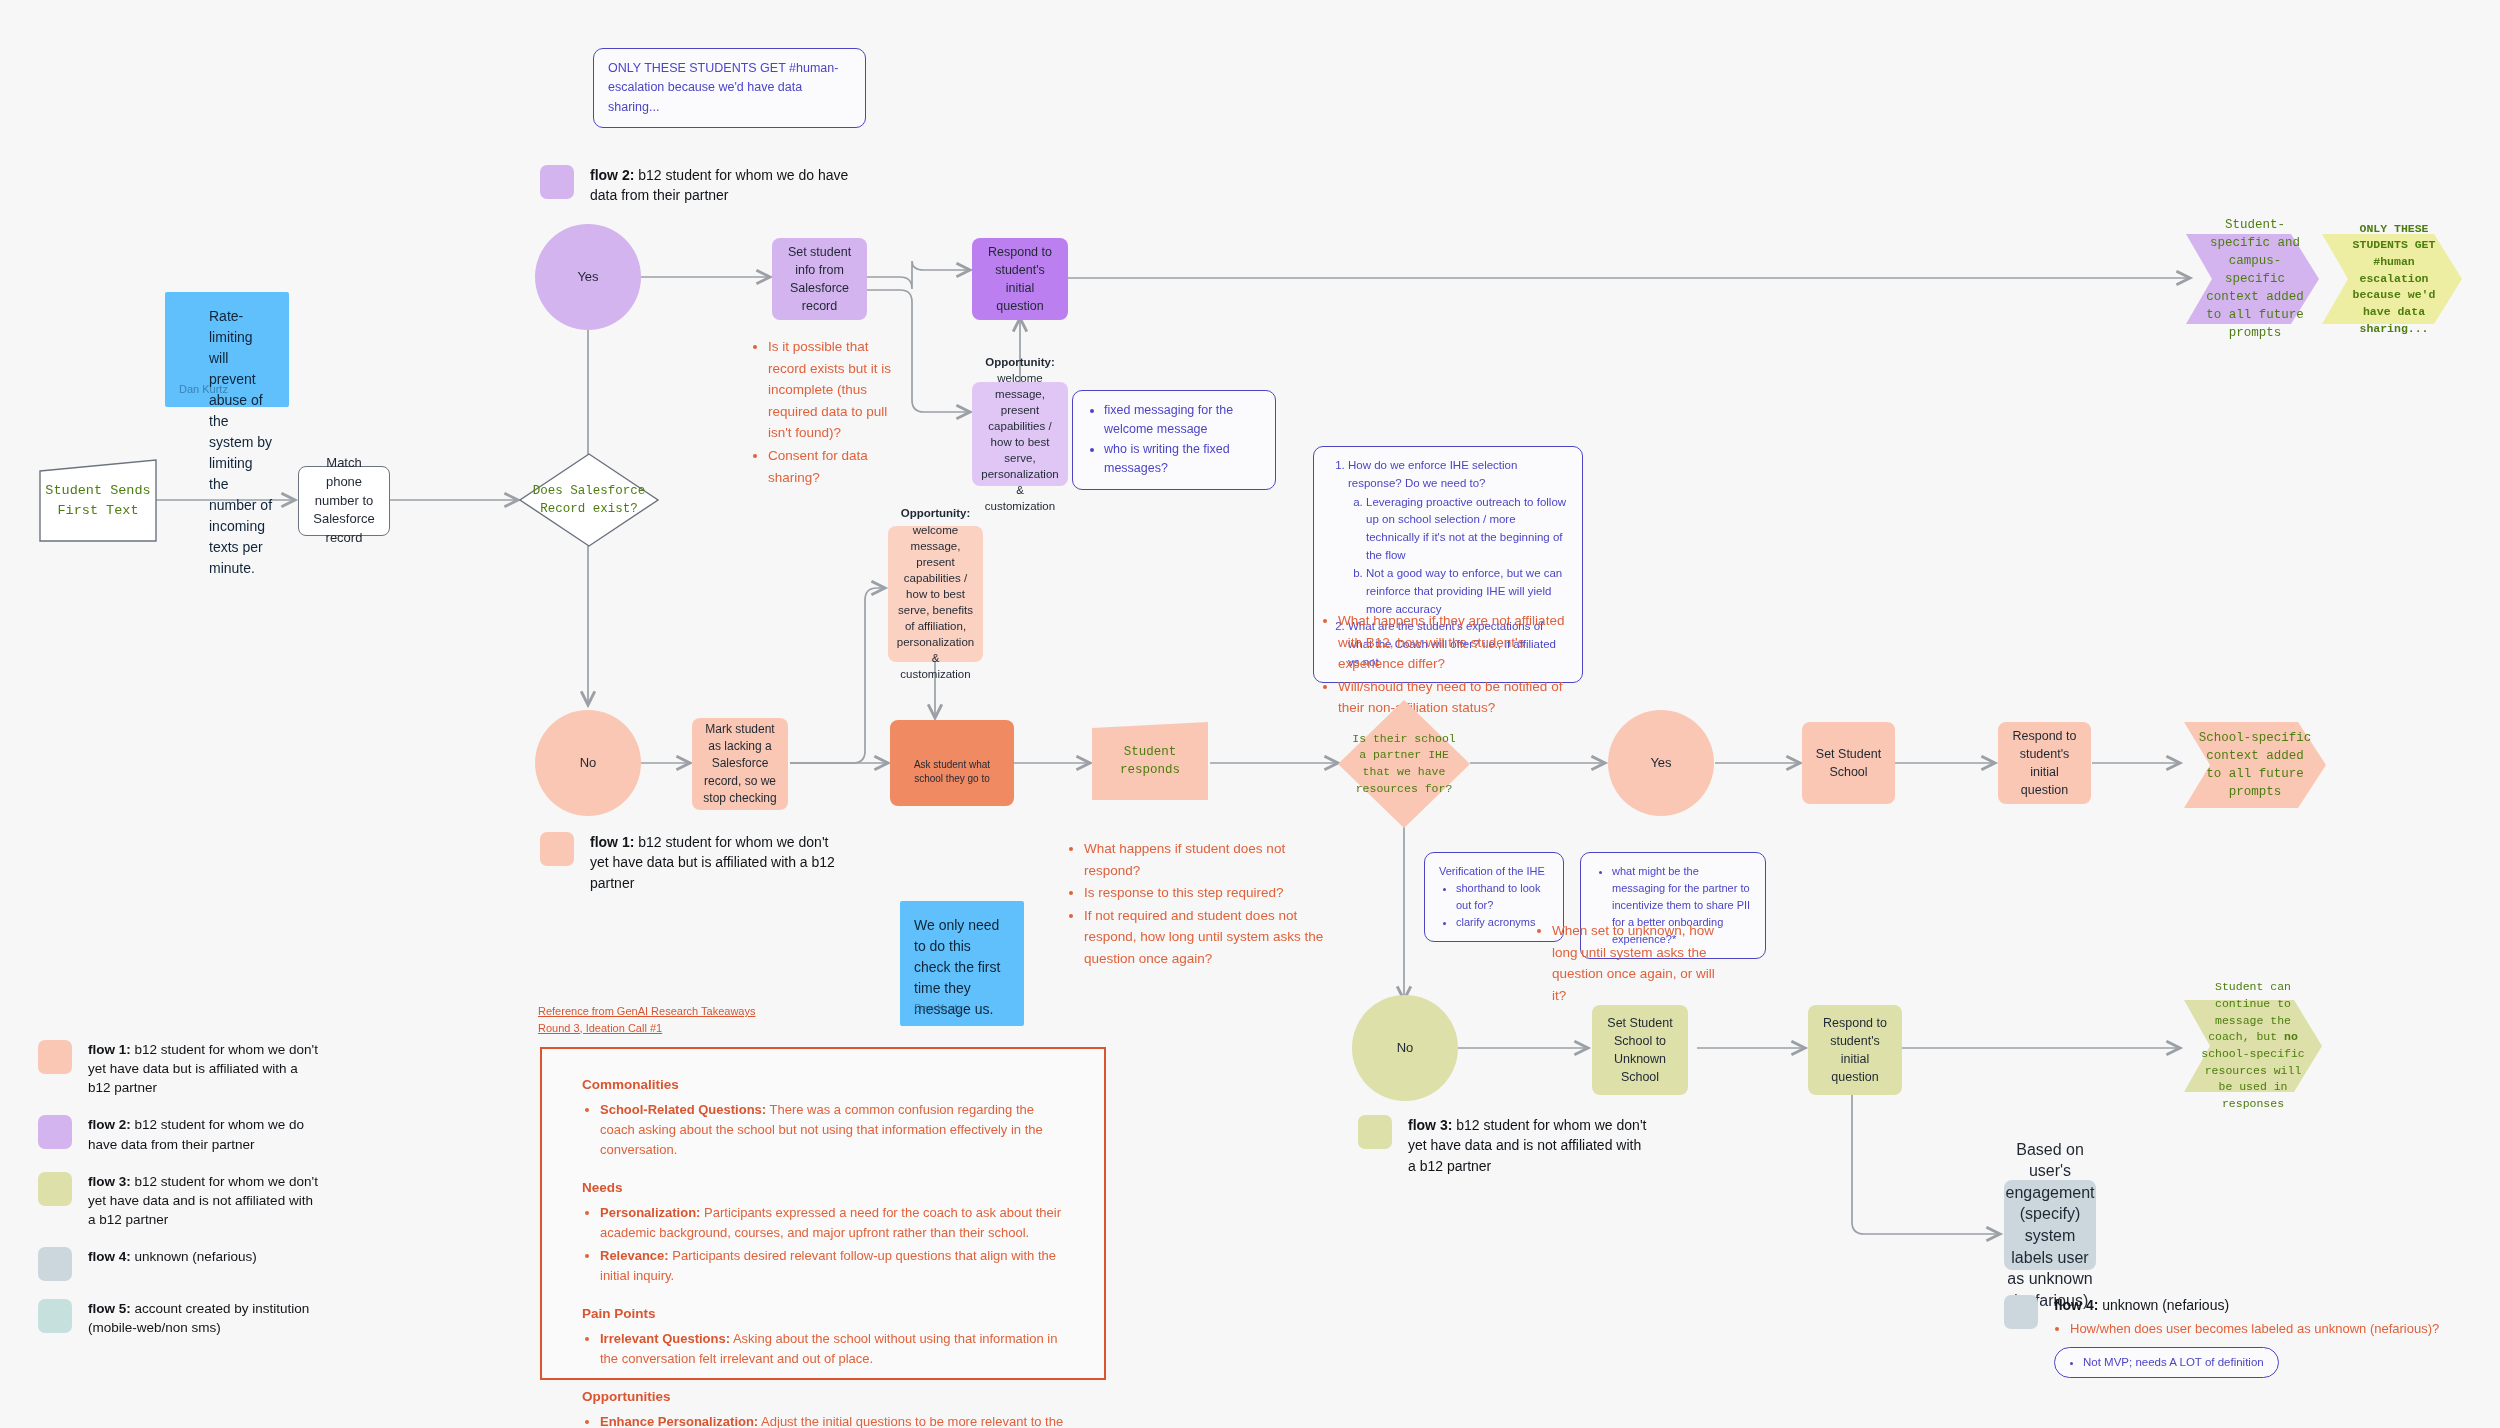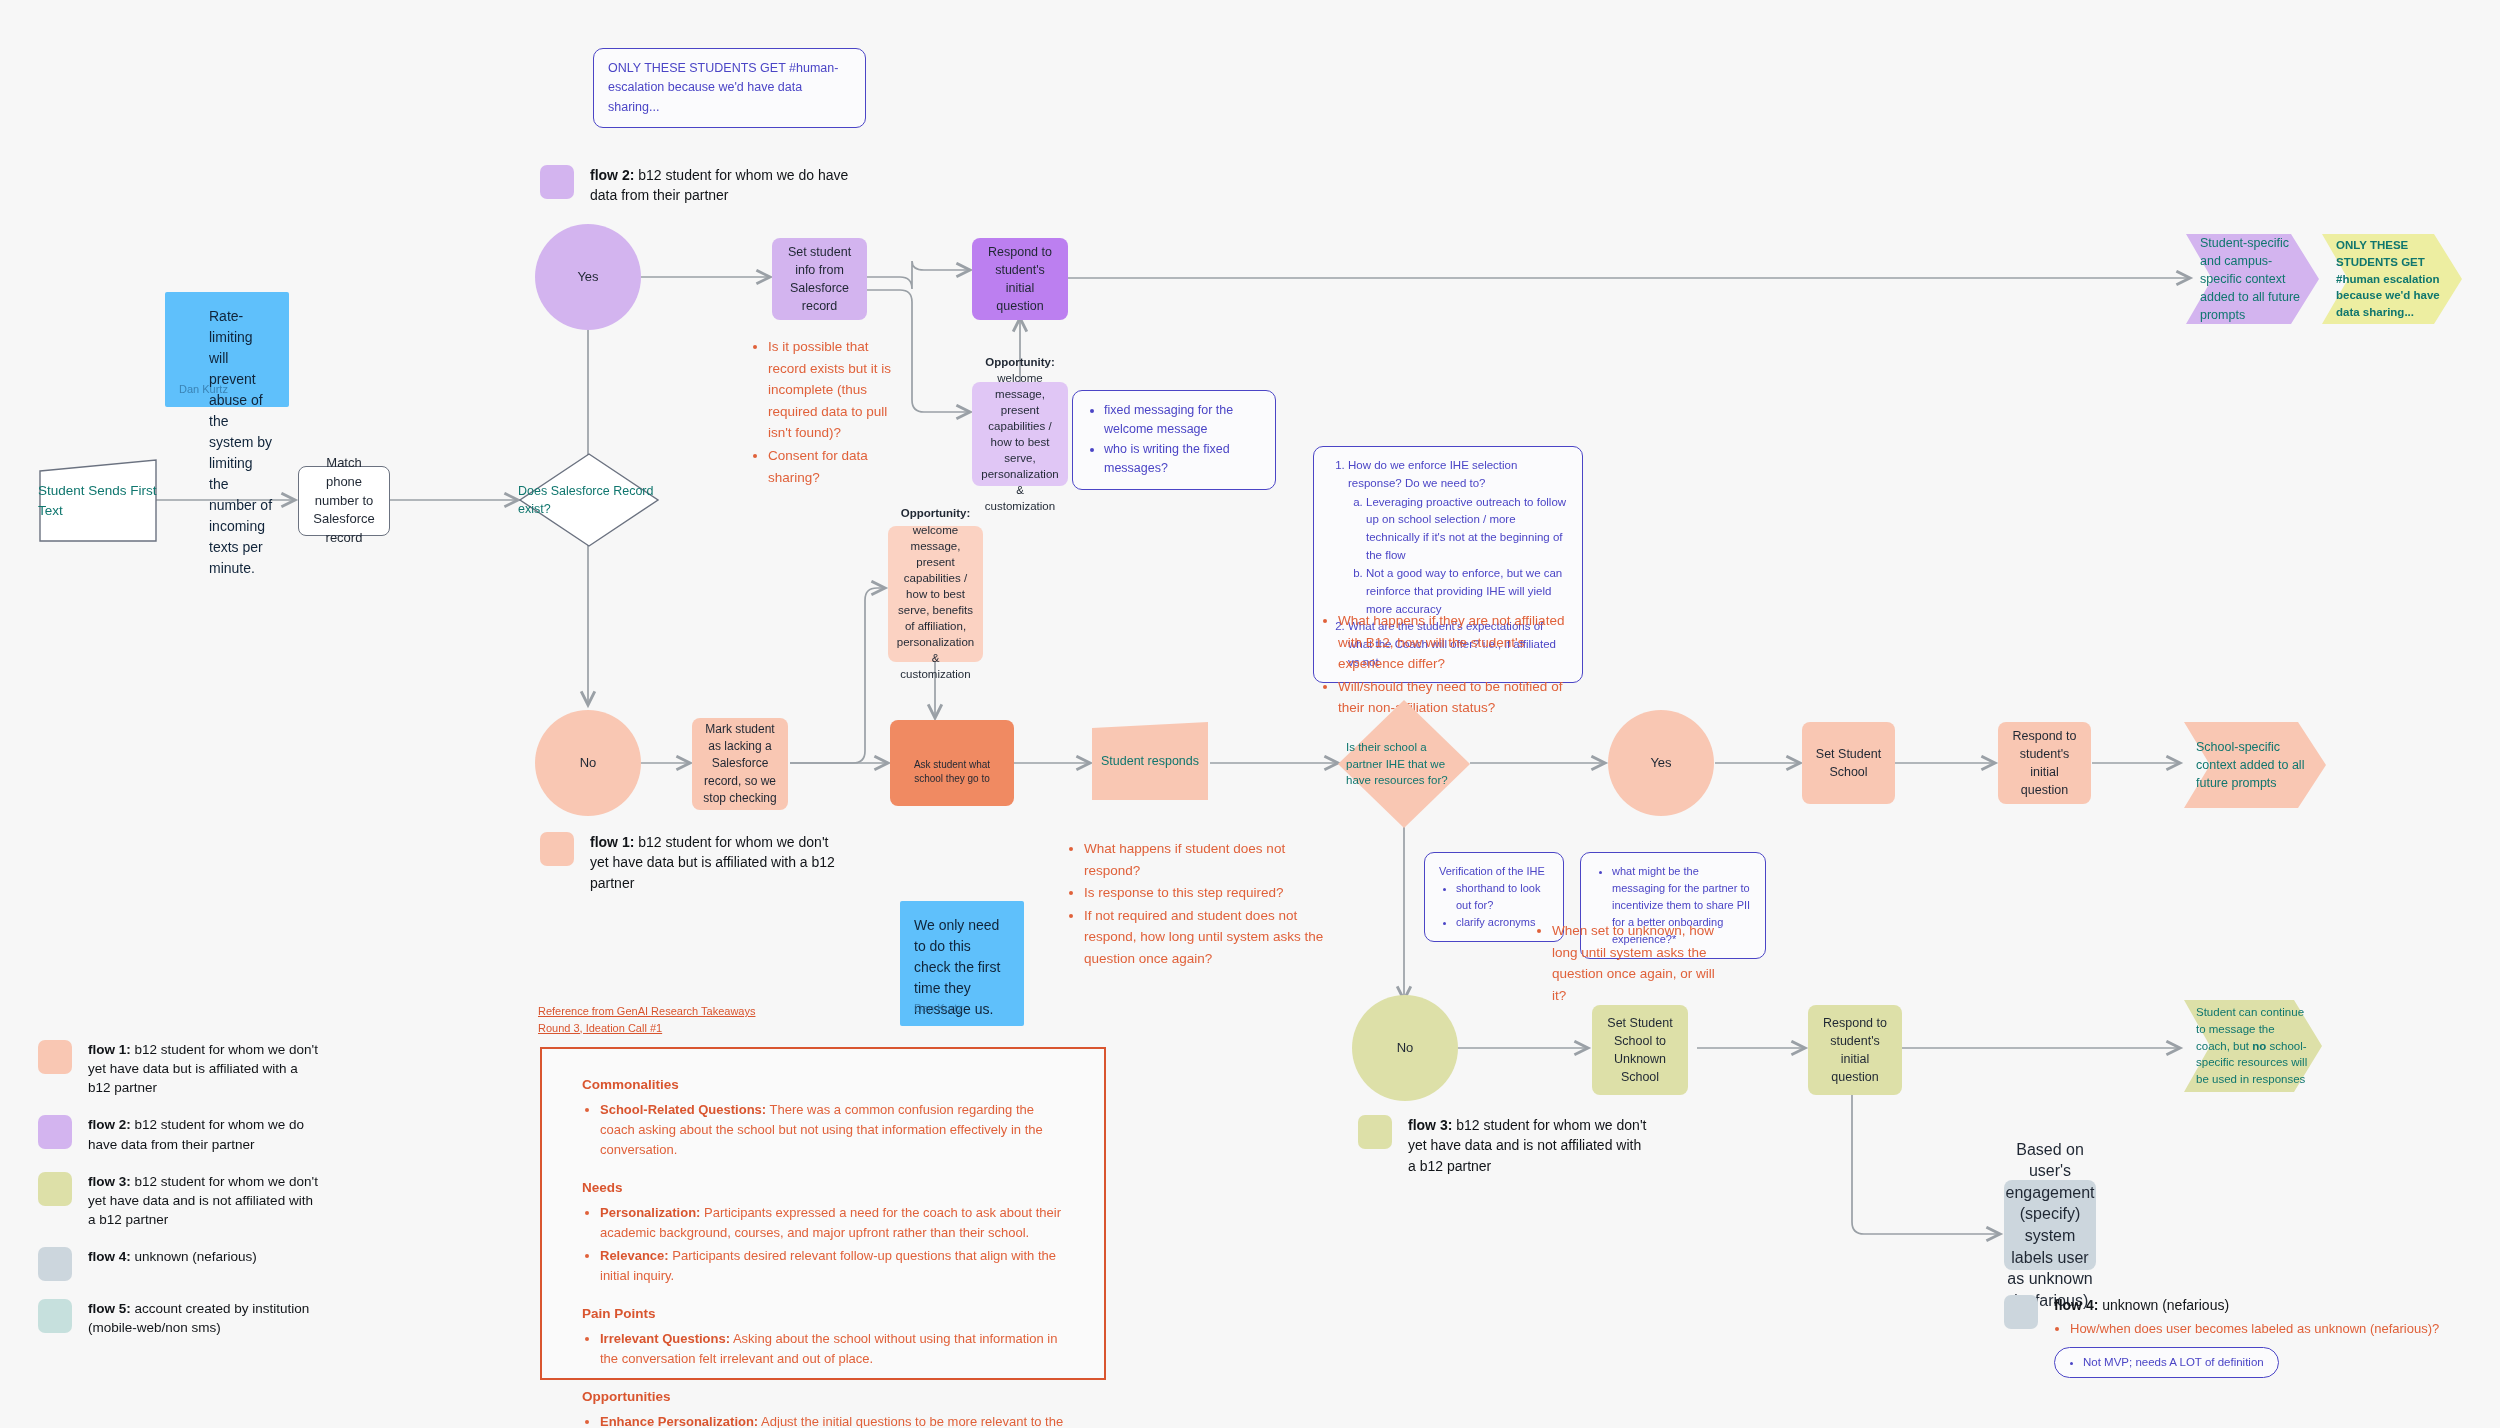--- a/index.html
+++ b/index.html
@@ -111,22 +111,23 @@
     border:1.6px solid #4b45c6;border-radius:16px;
     color:#4b45c6;font-size:11.5px;padding:6px 14px;
     background:#fbfbfd;display:inline-block;
   }
   .pill ul{margin:0;padding-left:14px;}
 
   svg.edges{position:absolute;left:0;top:0;width:2500px;height:1428px;pointer-events:none;}
   .shape-svg{position:absolute;overflow:visible;}
   .lbl{
     position:absolute;display:flex;align-items:center;justify-content:center;
-    text-align:left;font-size:15px;line-height:1.45;color:#0f766e;
+    text-align:center;font-size:15px;line-height:1.45;color:#4d7c0f;
     pointer-events:none;
+    font-family:Liberation Mono, monospace;
   }
   .small{font-size:13.5px;}
   .tiny{font-size:12.5px;}
 </style>
 </head>
 <body>
 
 <div id="canvas">
 
   <svg class="edges">

